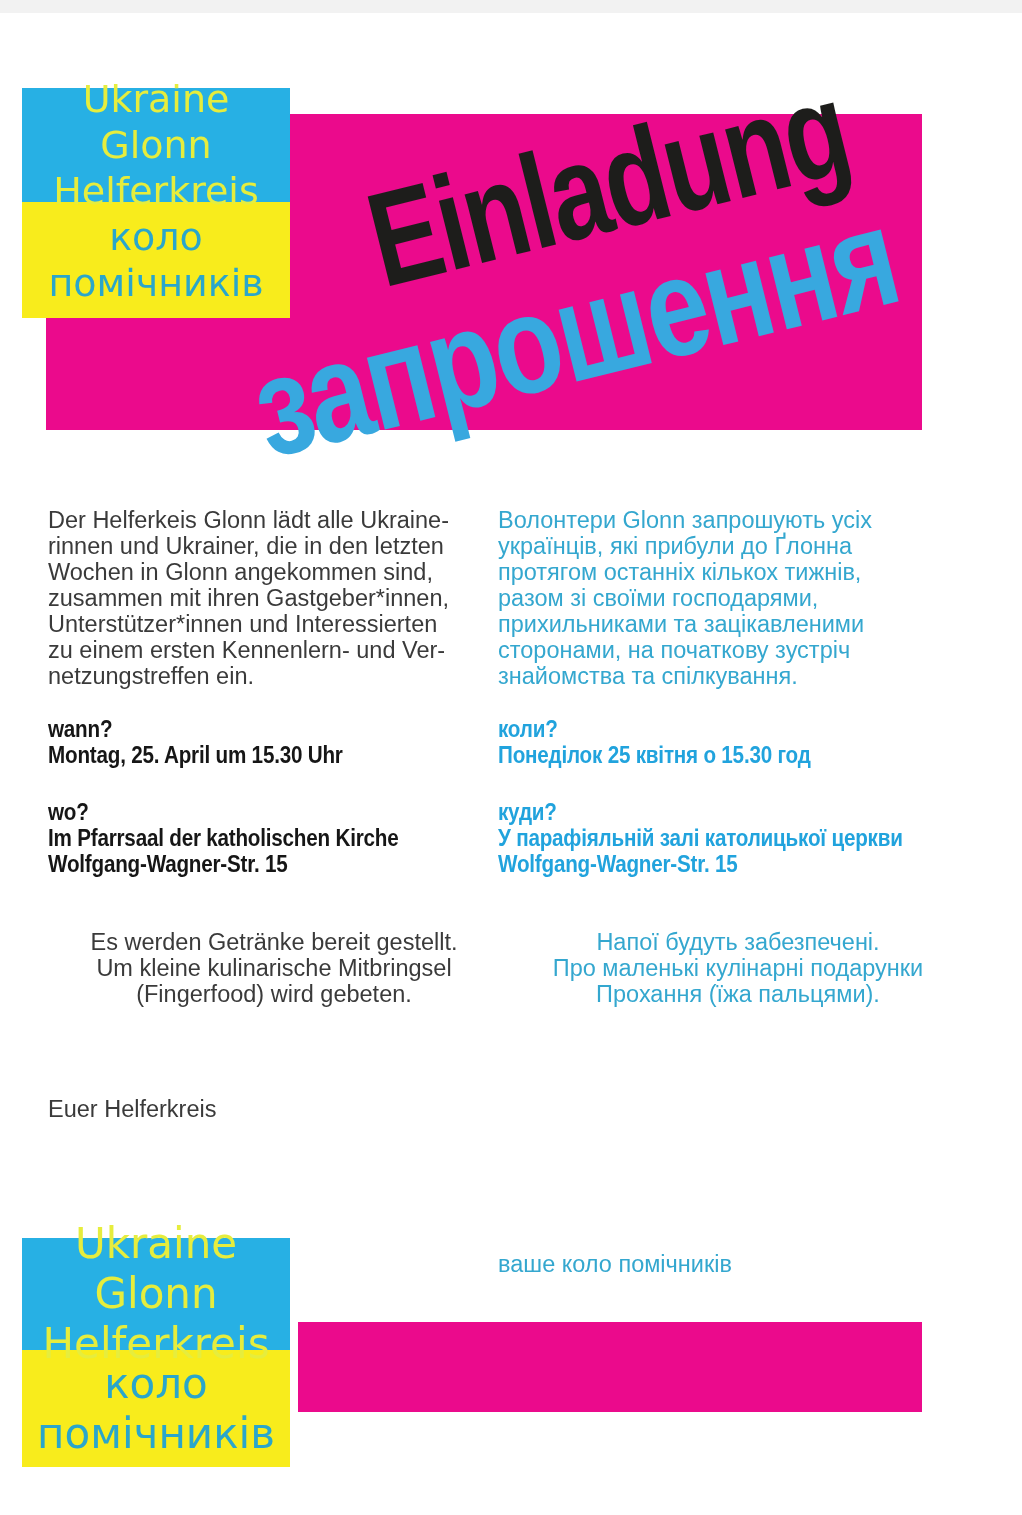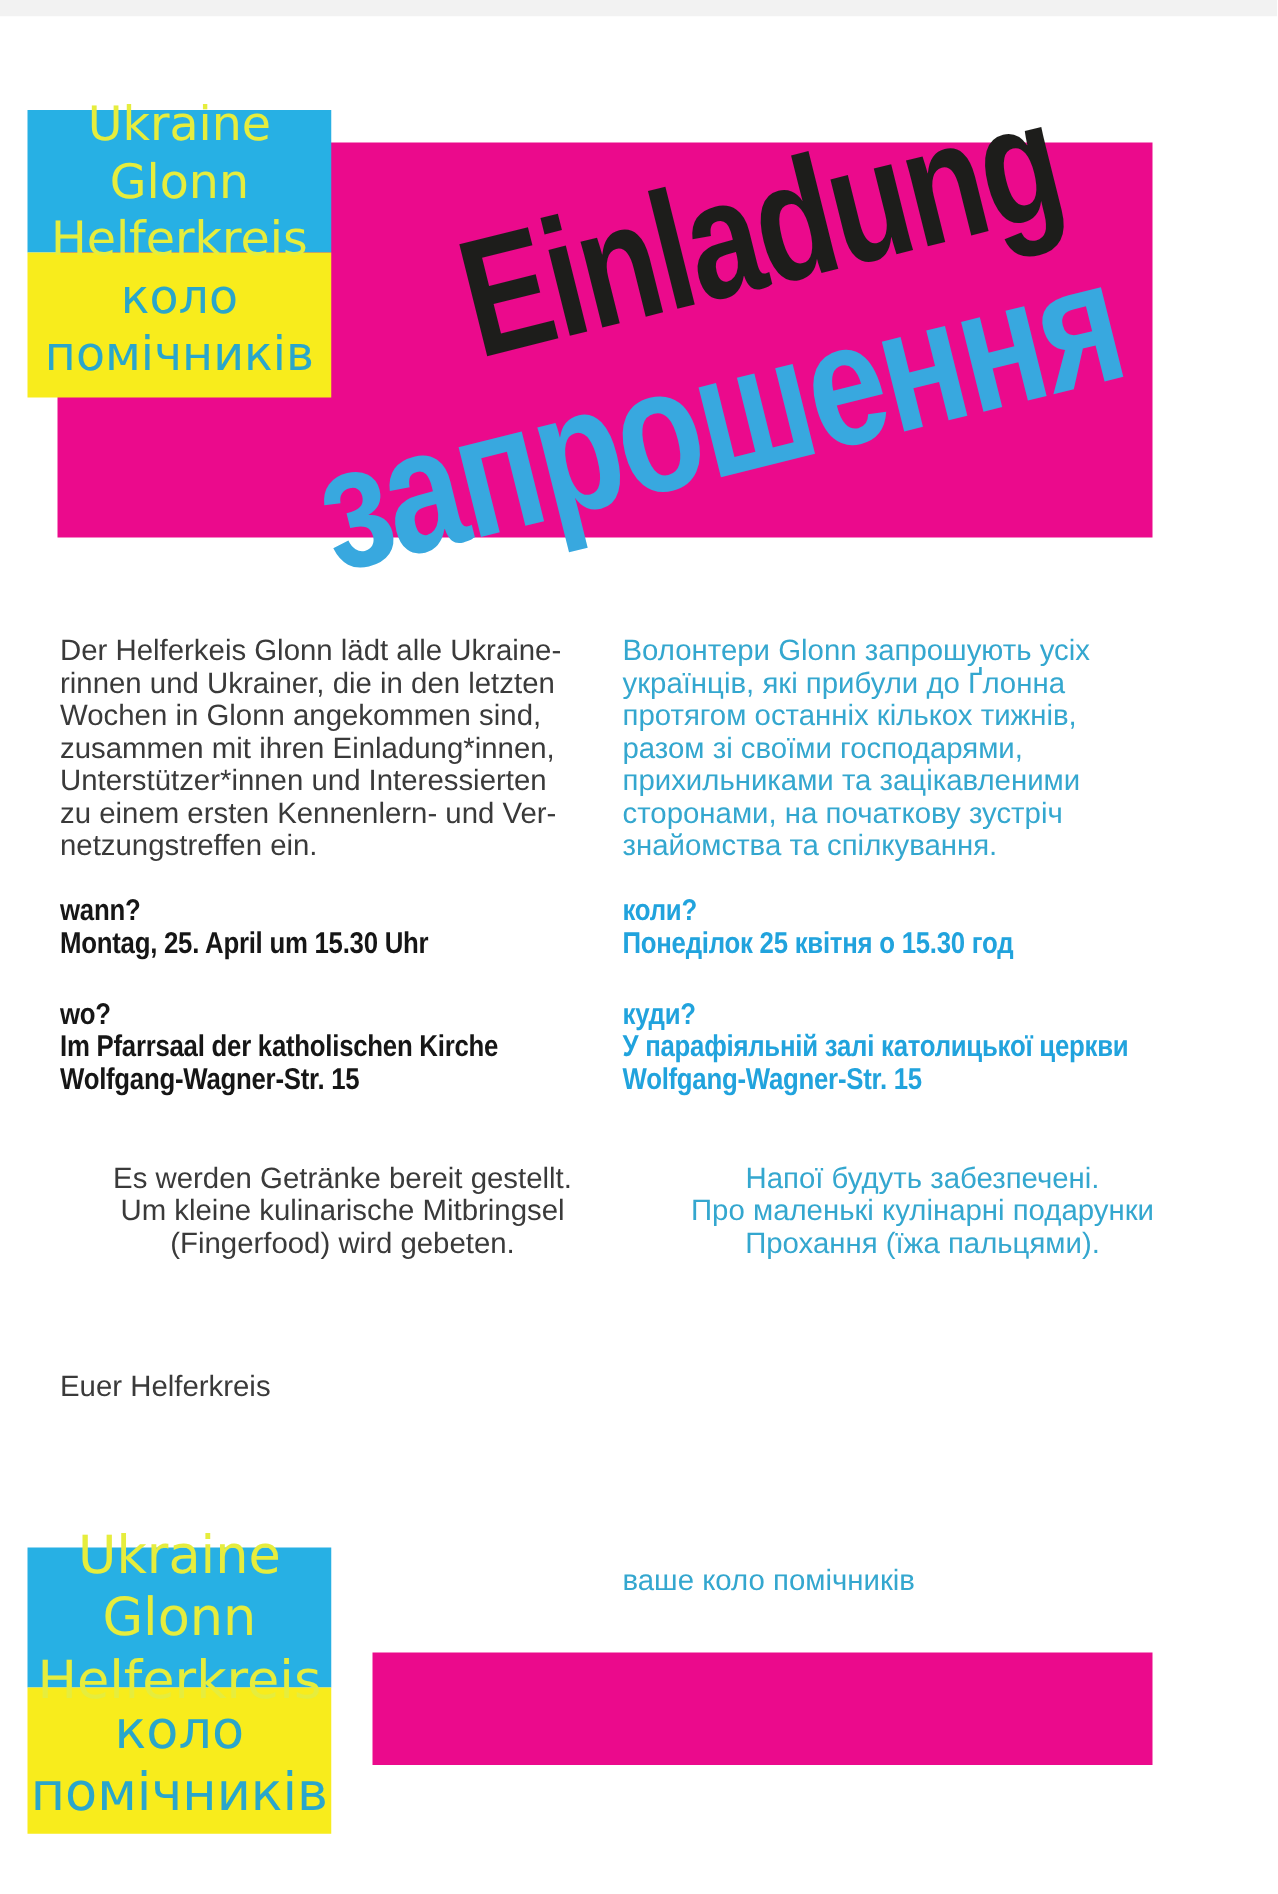--- a/index.html
+++ b/index.html
@@ -13,21 +13,21 @@
 
   
   .headline{position:absolute;font-weight:bold;line-height:1;white-space:nowrap;
             letter-spacing:-0.02em;transform-origin:0 0;}
   .headline-de{left:356px;top:178px;font-size:134px;color:var(--ink,#1d1d1b);
                transform:rotate(-14deg) scaleX(0.78);}
   .headline-uk{left:240px;top:344px;font-size:140px;color:var(--headblue,#38a8df);
                transform:rotate(-14deg) scaleX(0.80);}
 
   
-  .logo{position:absolute;left:22px;width:243px;text-align:center;
+  .logo{position:absolute;left:22px;width:268px;text-align:center;
         font-family:"DejaVu Sans",sans-serif;}
   .logo-top{top:88px;}
   .logo-bottom{top:1238px;}
   .logo-half{display:flex;flex-direction:column;justify-content:center;}
   .logo .blue{background:var(--logoblue,#27b0e4);}
   .logo .yellow{background:var(--logoyellow,#f8ec1c);text-align:center;}
   .logo-top .blue{height:114px;}
   .logo-top .yellow{height:116px;}
   .logo-bottom .blue{height:112px;}
   .logo-bottom .yellow{height:117px;}
@@ -71,21 +71,21 @@
     </div>
     <div class="logo-half yellow">
       <div class="logo-line">коло</div>
       <div class="logo-line">помічників</div>
     </div>
   </div>
 
   <div class="tb col-de y-intro">Der Helferkeis Glonn lädt alle Ukraine-
 rinnen und Ukrainer, die in den letzten
 Wochen in Glonn angekommen sind,
-zusammen mit ihren Einladung*innen,
+zusammen mit ihren Gastgeber*innen,
 Unterstützer*innen und Interessierten
 zu einem ersten Kennenlern- und Ver-
 netzungstreffen ein.</div>
   <div class="tb col-uk y-intro">Волонтери Glonn запрошують усіх
 українців, які прибули до Ґлонна
 протягом останніх кількох тижнів,
 разом зі своїми господарями,
 прихильниками та зацікавленими
 сторонами, на початкову зустріч
 знайомства та спілкування.</div>

